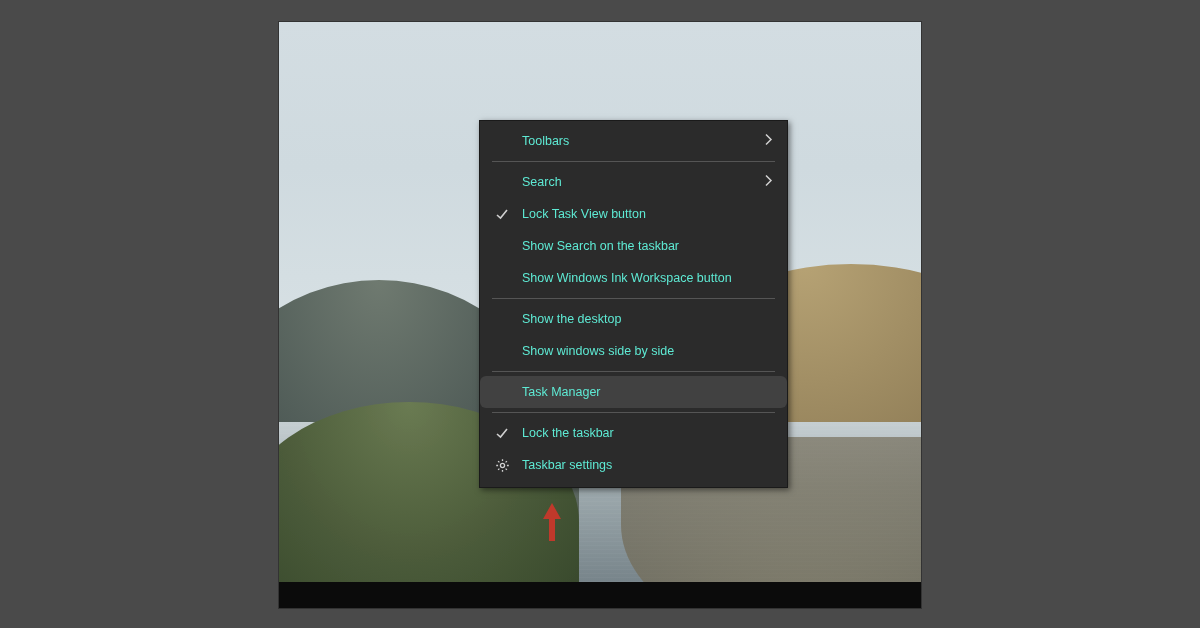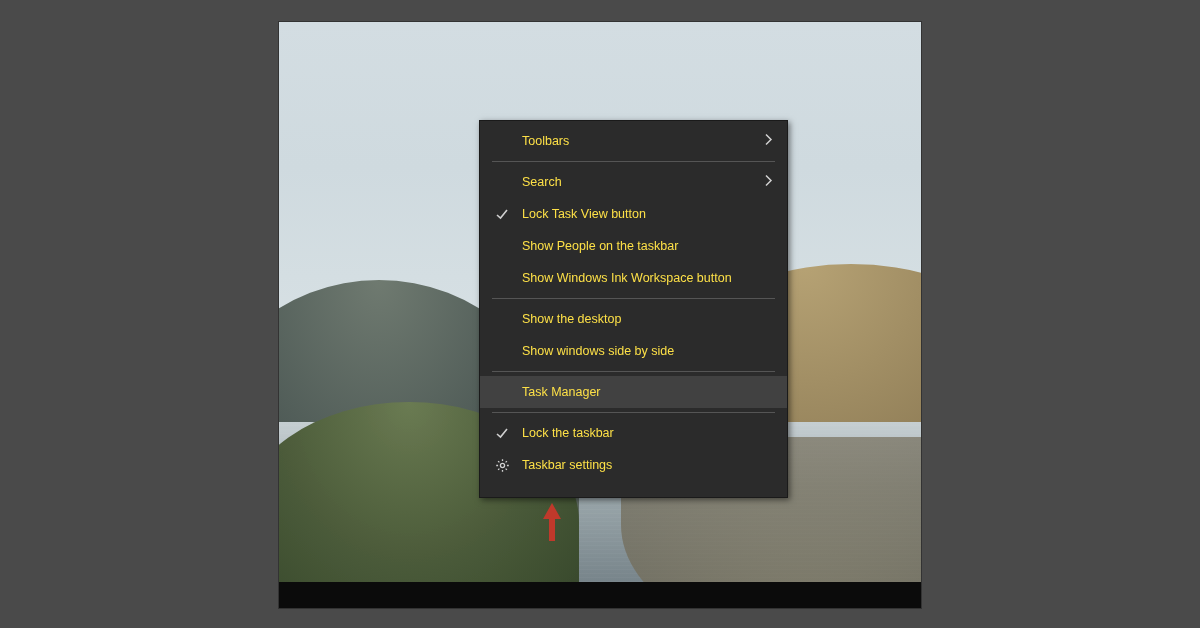--- a/index.html
+++ b/index.html
@@ -107,36 +107,37 @@
     background:#0b0b0b;
   }
 
   
   .menu{
     position:absolute;
     left:200px;
     top:98px;
     width:307px;
     background:#2b2b2b;
-    color:#fde047;
+    color:#5eead4;
     font-size:12.5px;
     box-shadow:2px 2px 6px rgba(0,0,0,.5);
     border:1px solid #1a1a1a;
-    padding:4px 0 16px 0;
+    padding:4px 0 6px 0;
   }
   .menu .item{
     position:relative;
     display:flex;
     align-items:center;
     height:32px;
     padding:0 16px 0 42px;
     cursor:default;
   }
   .menu .item.hover{
     background:#414141;
+    border-radius:6px;
   }
   .menu .item .arrow{
     position:absolute;
     right:14px;
     top:50%;
     transform:translateY(-50%);
   }
   .menu .sep{
     height:1px;
     margin:4px 12px;
@@ -210,21 +211,21 @@
     <div class="item">
       <span class="icon-slot">
         <svg class="check-svg" viewBox="0 0 14 14">
             <polyline points="2,8 5.5,11 12,3"></polyline>
           </svg>
       </span>
       <span>Lock Task View button</span>
     </div>
 
     <div class="item">
-      <span>Show People on the taskbar</span>
+      <span>Show Search on the taskbar</span>
     </div>
 
     <div class="item">
       <span>Show Windows Ink Workspace button</span>
     </div>
 
 
     <div class="sep"></div>
 
 

